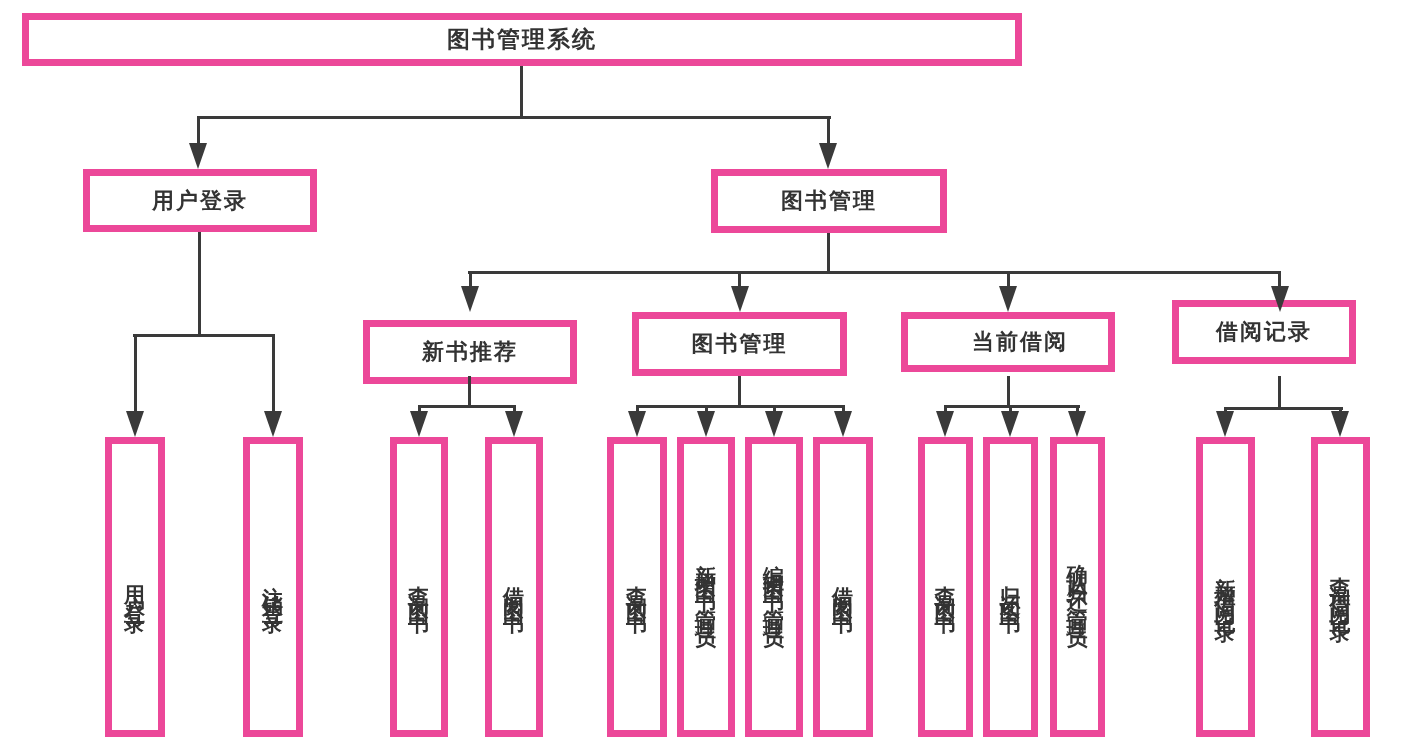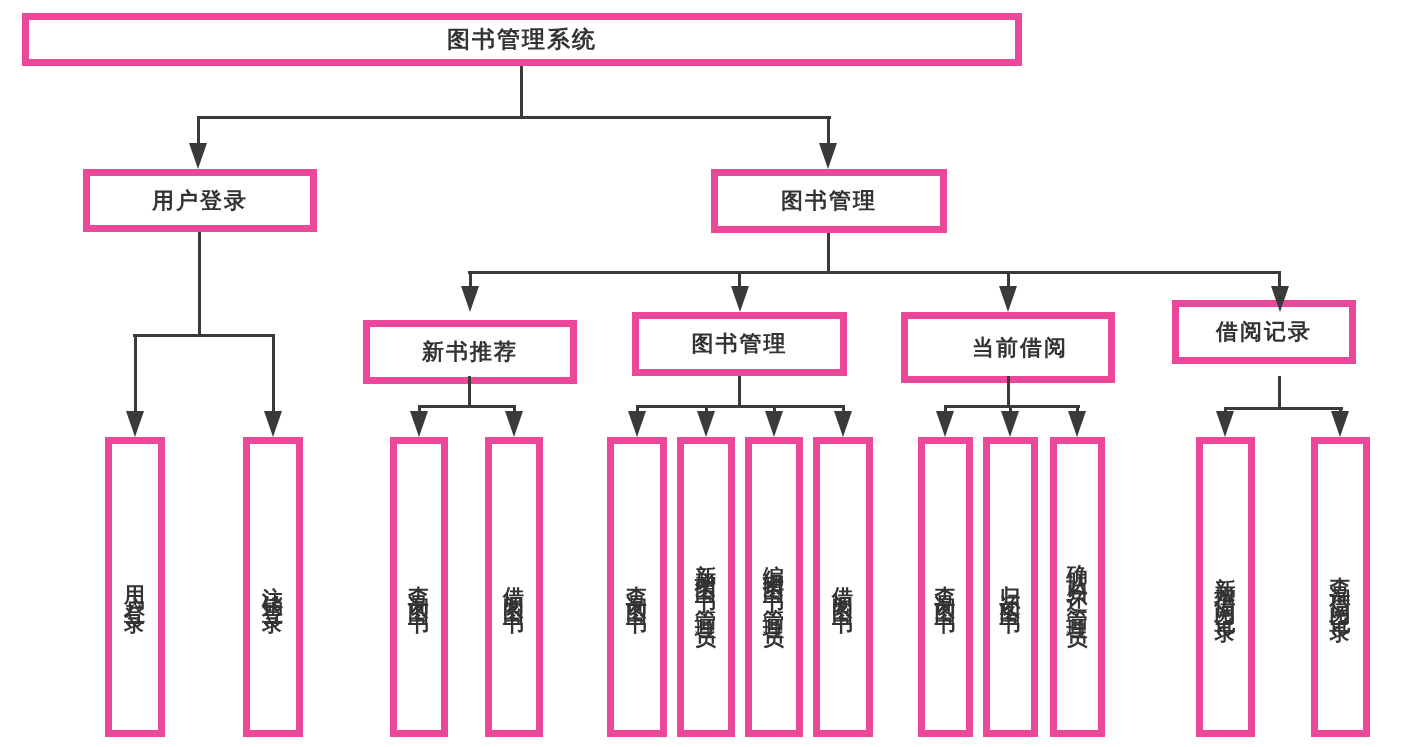--- a/index.html
+++ b/index.html
@@ -65,21 +65,21 @@
   <div class="node lvl1" style="left:711px;top:169px;width:236px;height:64px;">
     <span>图书管理</span>
   </div>
 
   <div class="node lvl2" style="left:363px;top:312px;width:214px;height:64px;margin-top:8px;">
     <span>新书推荐</span>
   </div>
   <div class="node lvl2" style="left:632px;top:312px;width:215px;height:64px;">
     <span>图书管理</span>
   </div>
-  <div class="node lvl2" style="left:901px;top:312px;width:214px;height:71px;padding-left:24px;">
+  <div class="node lvl2" style="left:901px;top:312px;width:214px;height:60px;padding-left:24px;">
     <span>当前借阅</span>
   </div>
   <div class="node lvl2" style="left:1172px;top:300px;width:184px;height:64px;">
     <span>借阅记录</span>
   </div>
 
   <div class="node leaf" style="left:105px;width:60px;">
     <span class="vtext">用户登录</span>
   </div>
   <div class="node leaf" style="left:243px;width:60px;">

